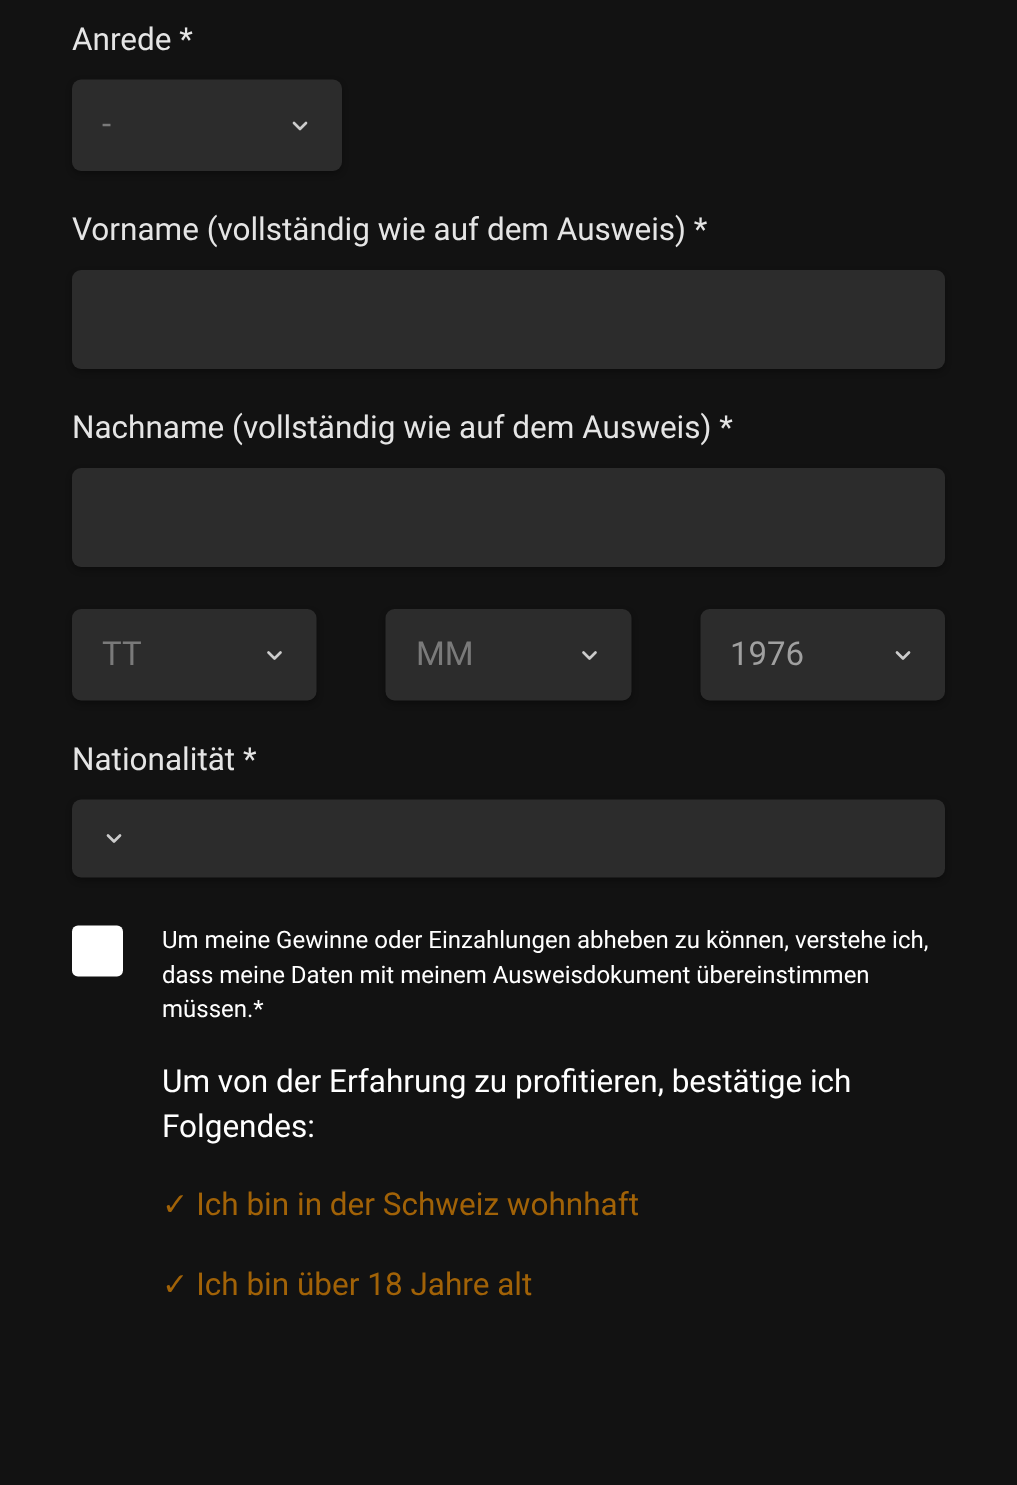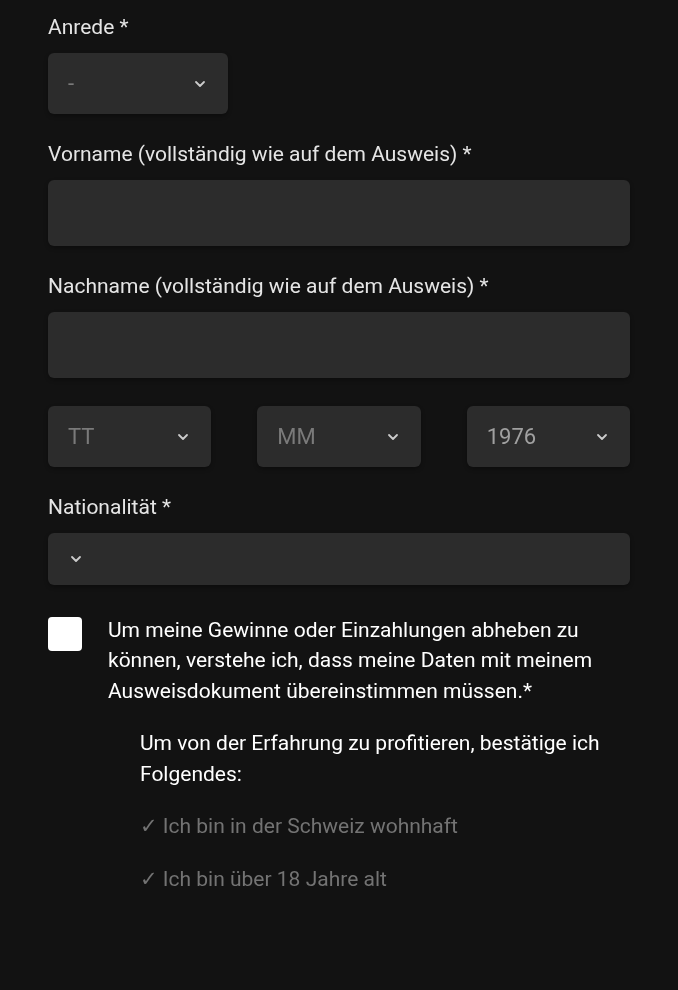--- a/index.html
+++ b/index.html
@@ -85,38 +85,38 @@
   .checkbox {
     width: 34px;
     height: 34px;
     background: #ffffff;
     border-radius: 4px;
     flex-shrink: 0;
     cursor: pointer;
     margin-top: 2px;
   }
   .checkbox-text {
-    font-size: 21px;
+    font-size: 16px;
     line-height: 1.45;
     color: #ffffff;
   }
   .confirm-block {
-    margin-left: 92px;
+    margin-left: 60px;
     margin-top: 22px;
   }
   .confirm-intro {
     font-size: 21px;
     line-height: 1.45;
     color: #ffffff;
     margin-bottom: 22px;
   }
   .confirm-item {
     font-size: 21px;
     line-height: 1.45;
-    color: #737373;
+    color: #a16207;
     margin-bottom: 22px;
   }
 </style>
 </head>
 <body>
 
 <div class="field-group">
   <label class="label">Anrede *</label>
   <div class="select-box small">
     <span class="select-value placeholder">-</span>

